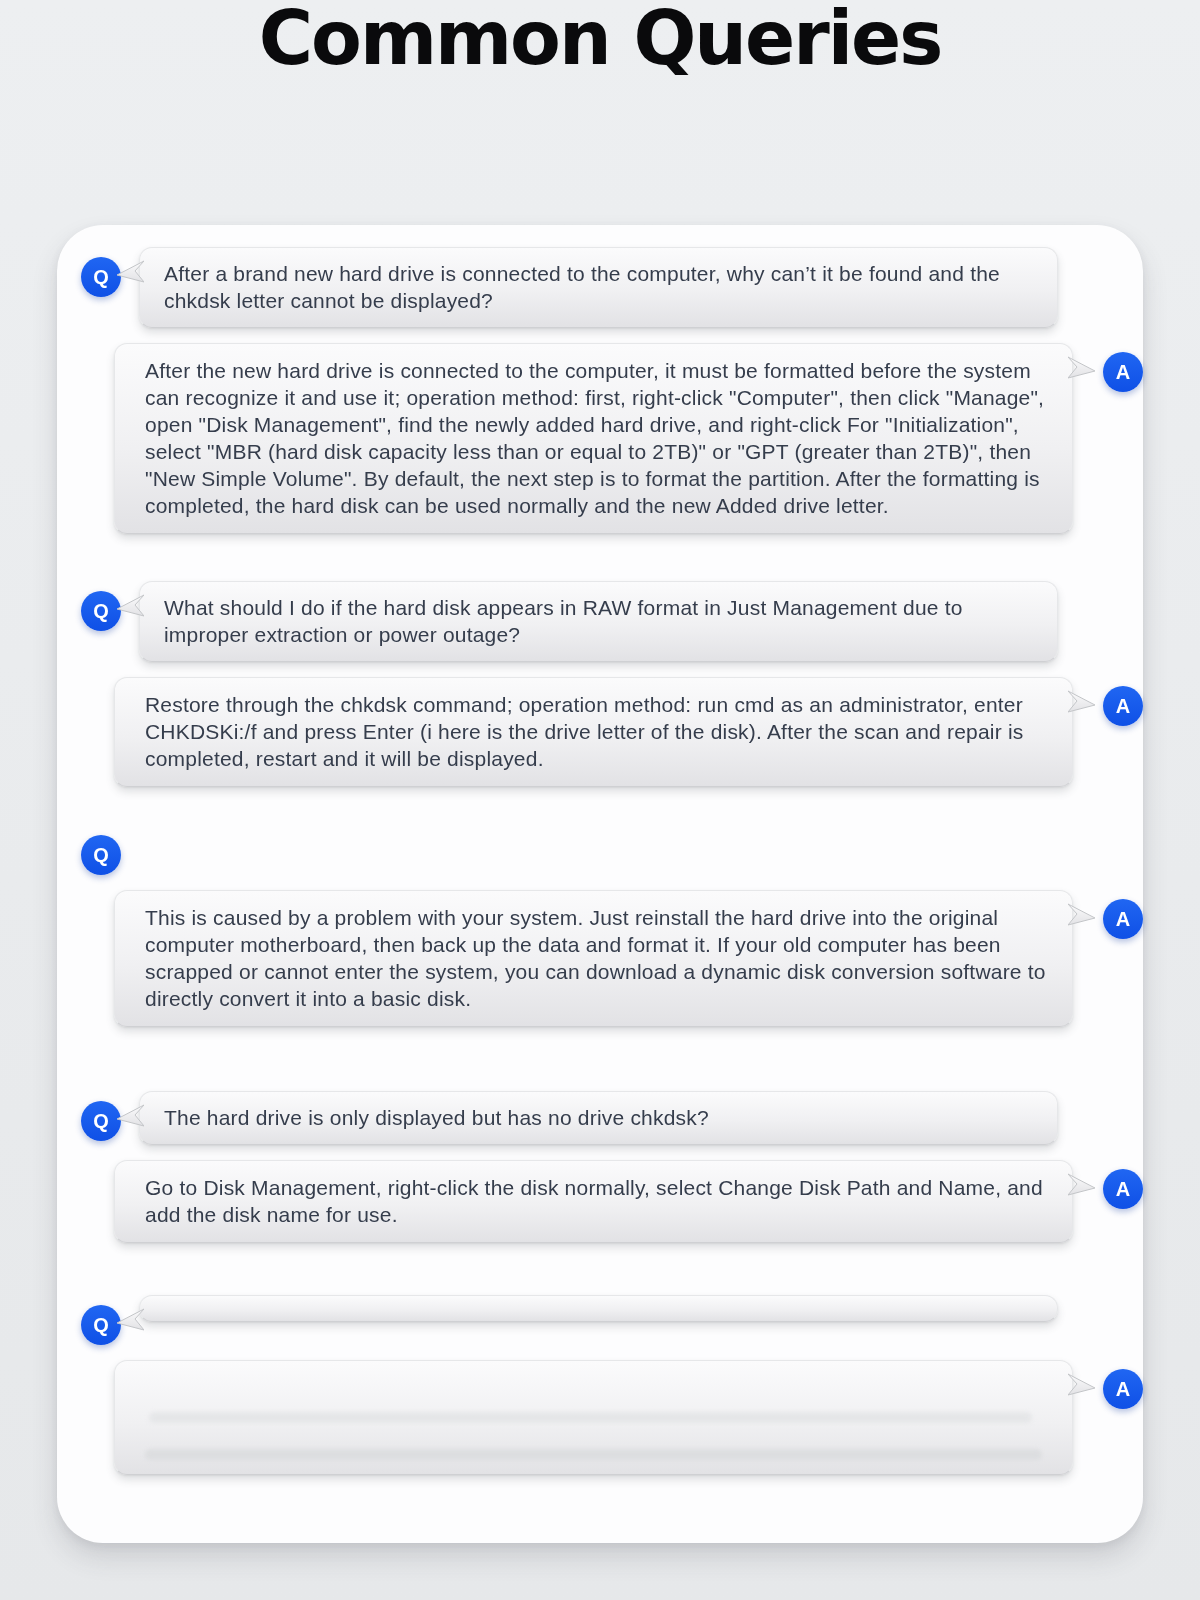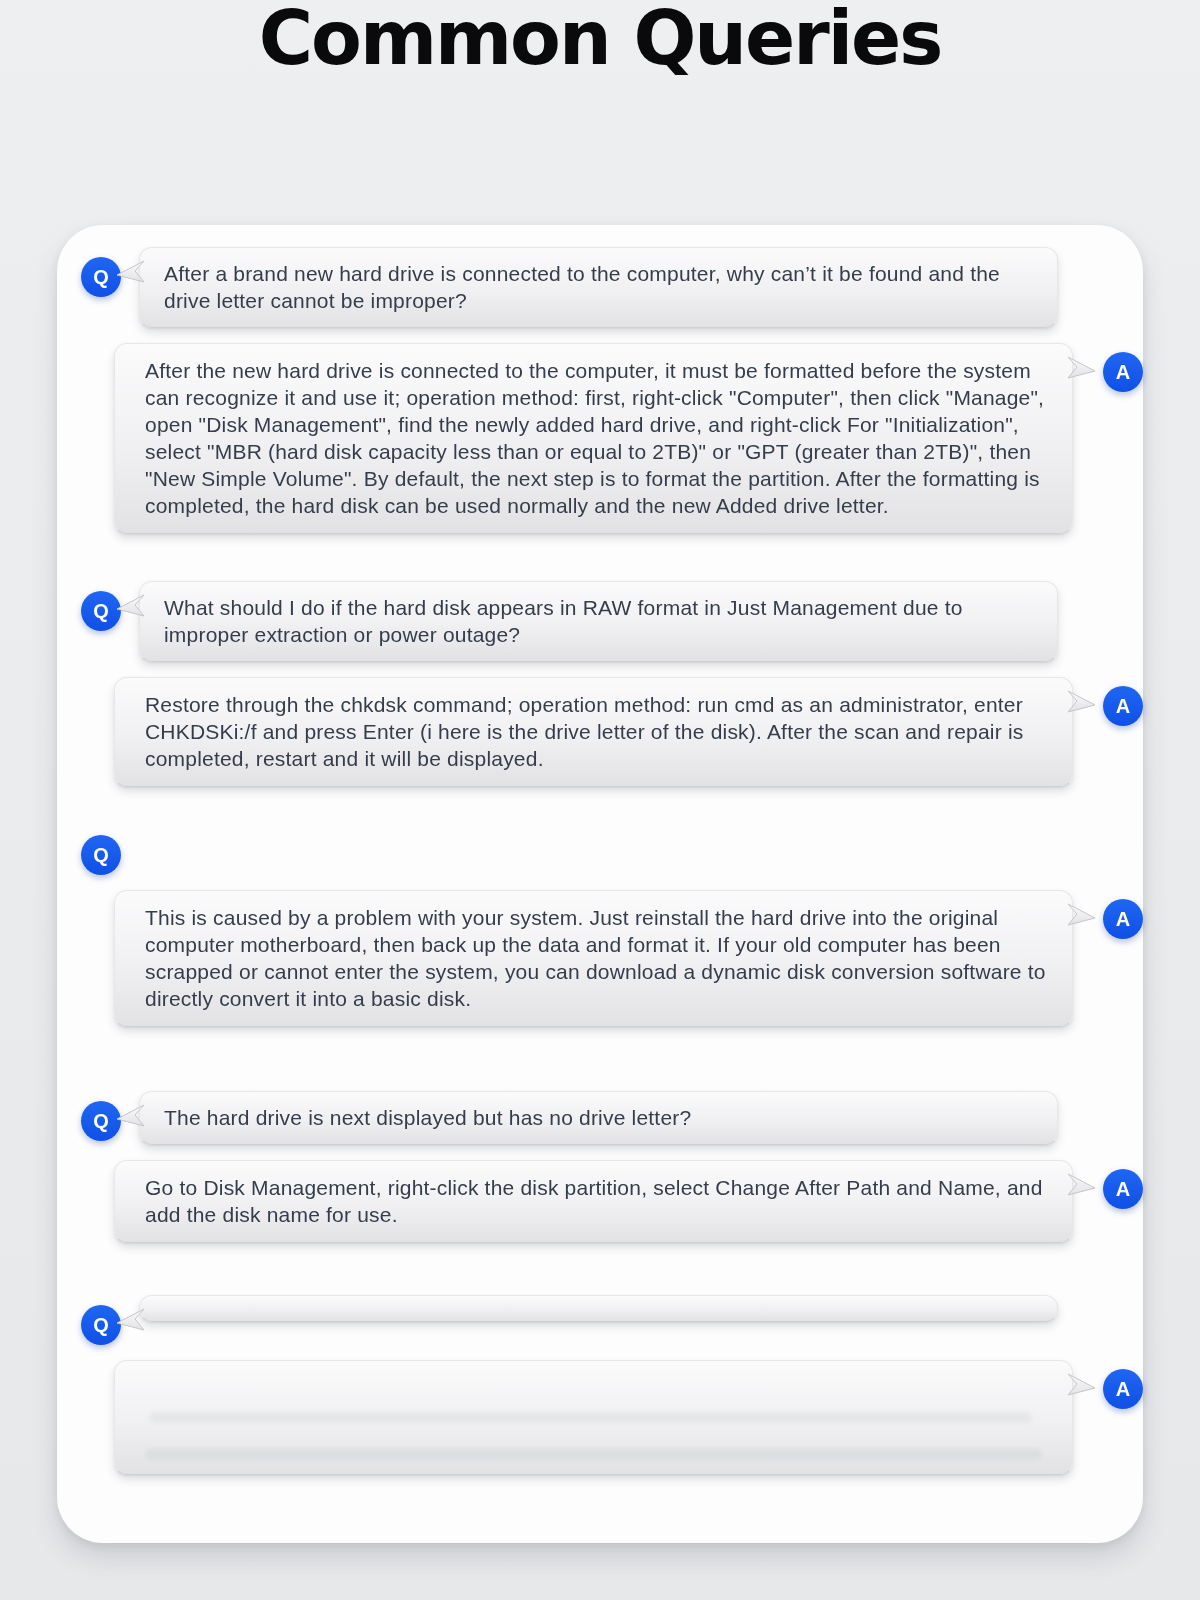--- a/index.html
+++ b/index.html
@@ -119,21 +119,21 @@
 
   <div class="faq-card">
 
     <div class="qa-pair">
       <div class="q-row">
         <div class="badge">Q</div>
         <div class="bubble">
           <svg class="tail left" viewBox="0 0 28 24">
               <polygon points="28,1 1,15 28,22 19,11" fill="url(#tailGrad)" stroke="#c3c5c8" stroke-width="1"></polygon>
             </svg>
-          <span>After a brand new hard drive is connected to the computer, why can’t it be found and the drive letter cannot be improper?</span>
+          <span>After a brand new hard drive is connected to the computer, why can’t it be found and the chkdsk letter cannot be displayed?</span>
         </div>
       </div>
       <div class="a-row">
         <div class="bubble">
           <svg class="tail right" viewBox="0 0 28 24">
               <polygon points="0,1 27,15 0,22 9,11" fill="url(#tailGrad)" stroke="#c3c5c8" stroke-width="1"></polygon>
             </svg>
           <span>After the new hard drive is connected to the computer, it must be formatted before the system can recognize it and use it; operation method: first, right-click "Computer", then click "Manage", open "Disk Management", find the newly added hard drive, and right-click For "Initialization", select "MBR (hard disk capacity less than or equal to 2TB)" or "GPT (greater than 2TB)", then "New Simple Volume". By default, the next step is to format the partition. After the formatting is completed, the hard disk can be used normally and the new Added drive letter.</span>
         </div>
         <div class="badge">A</div>
@@ -176,29 +176,29 @@
       </div>
     </div>
 
     <div class="qa-pair gap-md">
       <div class="q-row">
         <div class="badge">Q</div>
         <div class="bubble">
           <svg class="tail left" viewBox="0 0 28 24">
               <polygon points="28,1 1,15 28,22 19,11" fill="url(#tailGrad)" stroke="#c3c5c8" stroke-width="1"></polygon>
             </svg>
-          <span>The hard drive is next displayed but has no drive letter?</span>
-        </div>
-      </div>
-      <div class="a-row">
-        <div class="bubble">
-          <svg class="tail right" viewBox="0 0 28 24">
-              <polygon points="0,1 27,15 0,22 9,11" fill="url(#tailGrad)" stroke="#c3c5c8" stroke-width="1"></polygon>
-            </svg>
-          <span>Go to Disk Management, right-click the disk partition, select Change After Path and Name, and add the disk name for use.</span>
+          <span>The hard drive is only displayed but has no drive chkdsk?</span>
+        </div>
+      </div>
+      <div class="a-row">
+        <div class="bubble">
+          <svg class="tail right" viewBox="0 0 28 24">
+              <polygon points="0,1 27,15 0,22 9,11" fill="url(#tailGrad)" stroke="#c3c5c8" stroke-width="1"></polygon>
+            </svg>
+          <span>Go to Disk Management, right-click the disk normally, select Change Disk Path and Name, and add the disk name for use.</span>
         </div>
         <div class="badge">A</div>
       </div>
     </div>
 
     <div class="qa-pair">
       <div class="q-row">
         <div class="badge">Q</div>
         <div class="bubble">
           <svg class="tail left" viewBox="0 0 28 24">

